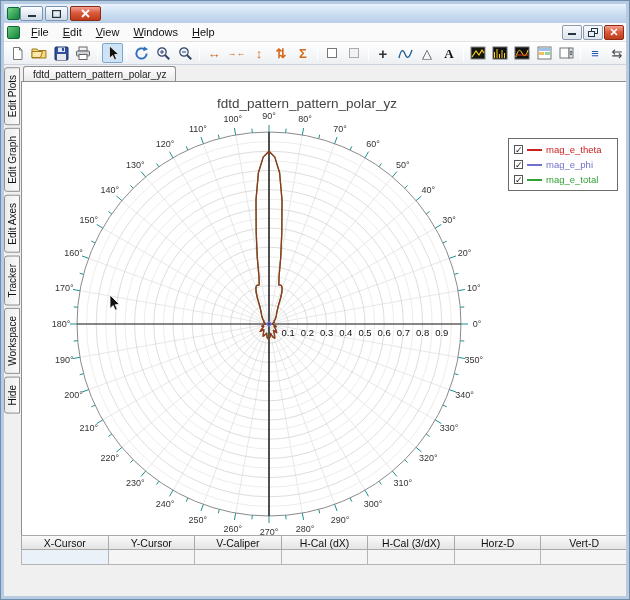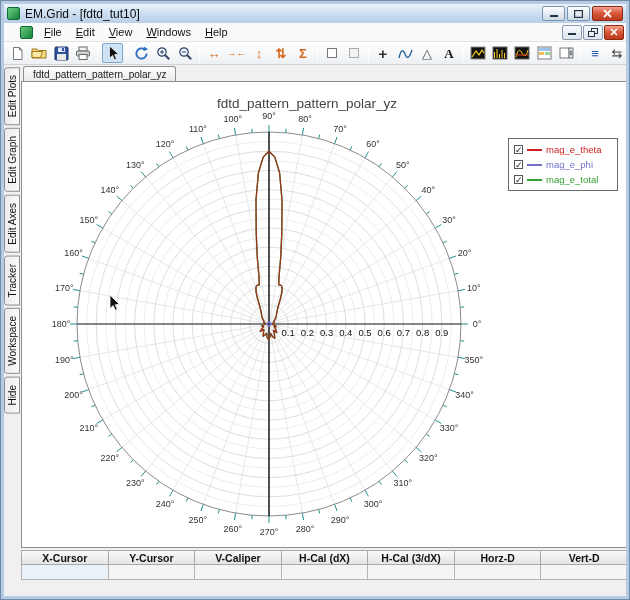--- a/index.html
+++ b/index.html
@@ -13,21 +13,21 @@
   .app-icon{width:13px;height:13px;border-radius:2px;border:1px solid #0b6a33;
             background:linear-gradient(135deg,#6fd37f,#13813f);flex:0 0 auto;}
   .title-text{font-size:12px;color:#0d0d0d;margin-left:5px;flex:1;white-space:nowrap;overflow:hidden;}
   .win-btns{display:flex;gap:2px;}
   .cap-btn{height:15px;border:1px solid #7d95ad;border-radius:2px;
            background:linear-gradient(#fdfeff,#cdd9e6);display:flex;align-items:center;justify-content:center;}
   .cap-btn.min,.cap-btn.max{width:23px;}
   .cap-btn.close{width:31px;background:linear-gradient(#f3a191,#da5a3c 45%,#bd3a1c);border-color:#8c2a12;}
   
   .menubar{position:absolute;left:3px;top:22px;right:3px;height:19px;background:#fafafa;
-           border-bottom:1px solid #e2e2e2;display:flex;align-items:center;padding-left:13px;}
+           border-bottom:1px solid #e2e2e2;display:flex;align-items:center;}
   .mdi-icon{width:13px;height:13px;margin:0 4px 0 3px;border-radius:2px;border:1px solid #0b6a33;
             background:linear-gradient(135deg,#69cc79,#13813f);}
   .menu-item{font-size:11px;color:#111;padding:2px 7px;cursor:default;}
   .mdi-btns{margin-left:auto;display:flex;gap:1px;padding-right:2px;}
   .mdi-btn{width:20px;height:15px;border:1px solid #8a9bb0;border-radius:2px;
            background:linear-gradient(#f8fafc,#dde4ec);display:flex;align-items:center;justify-content:center;}
   .mdi-btn.close{background:linear-gradient(#f3a191,#da5a3c 45%,#bd3a1c);border-color:#8c2a12;}
   
   .toolbar{position:absolute;left:3px;top:41px;right:3px;height:23px;
            background:linear-gradient(#ffffff,#edf0f3);border-bottom:1px solid #ccd3da;
@@ -55,35 +55,34 @@
   .legend{position:absolute;right:8px;top:56px;width:110px;background:#fff;border:1px solid #6b6b6b;
           padding:3px 5px;}
   .legend-row{display:flex;align-items:center;height:15px;gap:4px;}
   .legend-check{width:9px;height:9px;border:1px solid #555;background:#fff;font-size:9px;line-height:8px;
                 text-align:center;color:#222;flex:0 0 auto;}
   .legend-line{width:15px;height:0;border-top:2px solid #000;flex:0 0 auto;}
   .legend-label{font-size:9.5px;white-space:nowrap;}
   
   .mouse-cursor{position:absolute;left:86px;top:212px;pointer-events:none;}
   
-  .statusbar{position:absolute;left:17px;top:485px;width:606px;font-weight:bold;}
+  .statusbar{position:absolute;left:17px;top:470px;width:606px;}
   .sb-row{display:grid;grid-template-columns:repeat(7,1fr);}
   .sb-h{height:15px;background:linear-gradient(#fafafa,#e4e4e4);border:1px solid #a9a9a9;margin-right:-1px;
         font-size:10.5px;color:#111;display:flex;align-items:center;justify-content:center;}
   .sb-c{height:15px;background:#f5f5f5;border:1px solid #b5b5b5;border-top:none;margin-right:-1px;}
   .sb-c.first{background:#eaf1f9;}
 </style>
 </head>
 <body>
 
 <div class="window">
 
   <div class="titlebar">
     <div class="app-icon"></div>
-    <div class="title-text">EM.Grid - [fdtd_tut10]</div>
     <div class="win-btns">
       <div class="cap-btn min">
         <svg width="8" height="8">
             <rect x="0" y="5" width="8" height="2" fill="#234"></rect>
           </svg>
       </div>
       <div class="cap-btn max">
         <svg width="9" height="8">
             <rect x="0.5" y="0.5" width="8" height="7" fill="none" stroke="#234" stroke-width="1.4"></rect>
           </svg>

